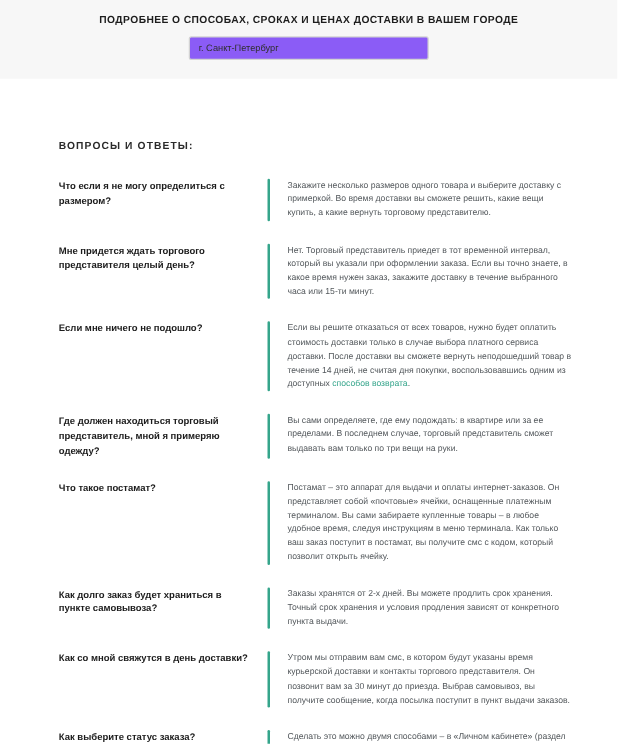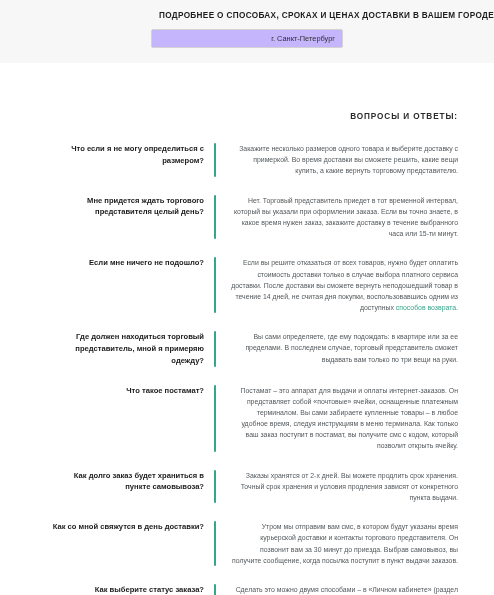--- a/index.html
+++ b/index.html
@@ -1,16 +1,16 @@
 <!DOCTYPE html>
 <html lang="ru"><head>
 <meta charset="utf-8">
 <title>FAQ</title>
 <style>
-  * { box-sizing: border-box; text-align: right; }
+  * { box-sizing: border-box; }
   html, body {
     margin: 0;
     padding: 0;
   }
   body {
     width: 494px;
     height: 595px;
     background: #ffffff;
     font-family: "Liberation Sans", "DejaVu Sans", sans-serif;
     color: #1a1a1a;
@@ -38,21 +38,21 @@
     display: flex;
     justify-content: center;
     align-items: center;
     gap: 10px;
   }
   .city-input {
     width: 192px;
     height: 19px;
     border: 1px solid #d3d3d3;
     border-radius: 2px;
-    background: #c4b5fd;
+    background: #8b5cf6;
     font-family: "Liberation Sans", "DejaVu Sans", sans-serif;
     font-size: 7.4px;
     color: #2f2f2f;
     padding: 0 7px;
     outline: none;
   }
   .city-input::placeholder { color: #9a9a9a; }
   .find-button {
     width: 66px;
     height: 19px;

